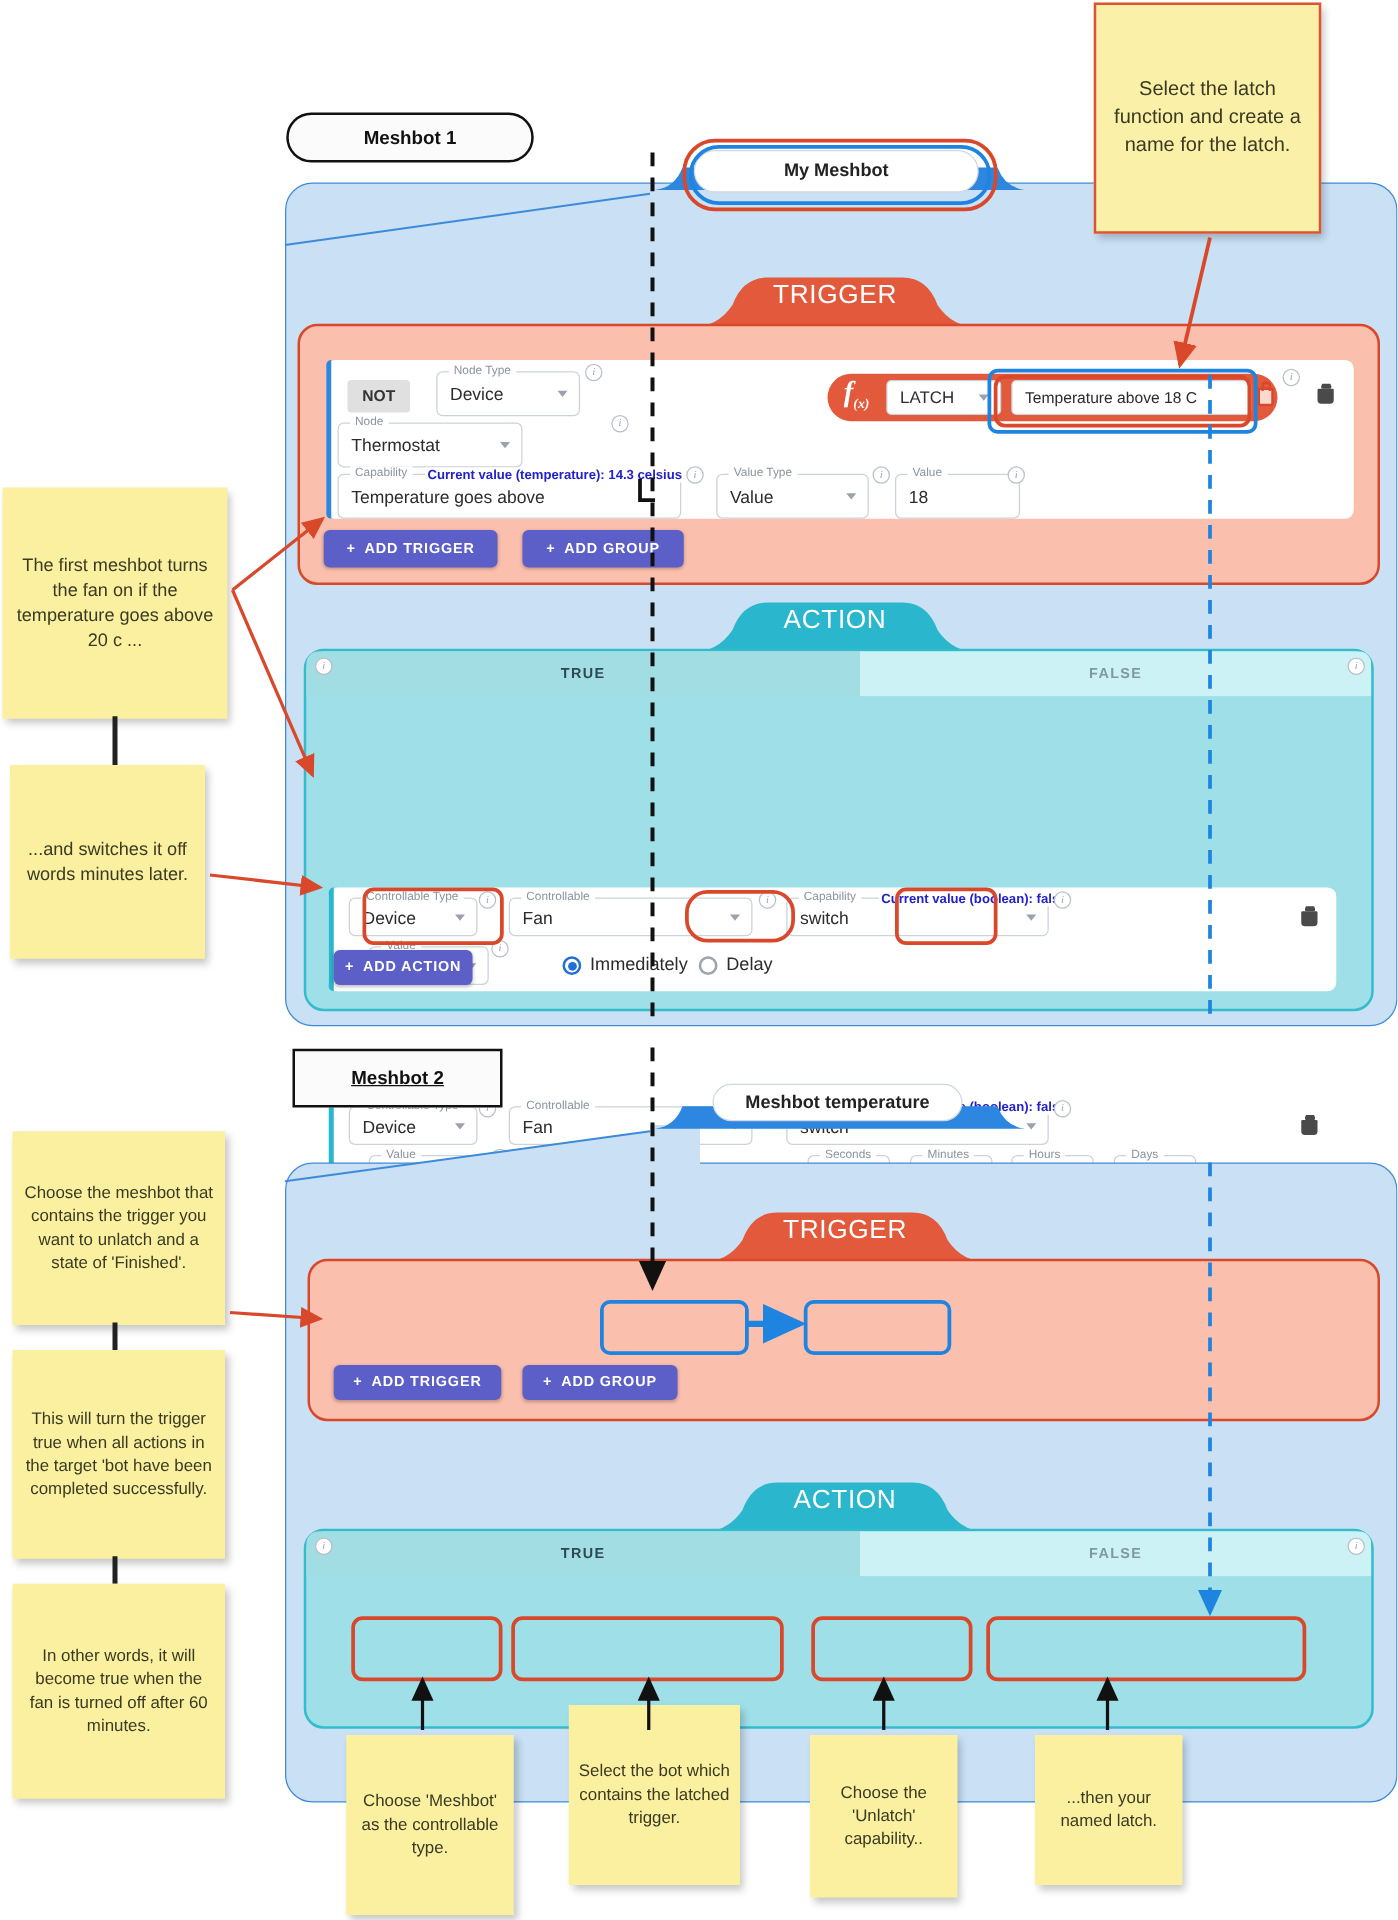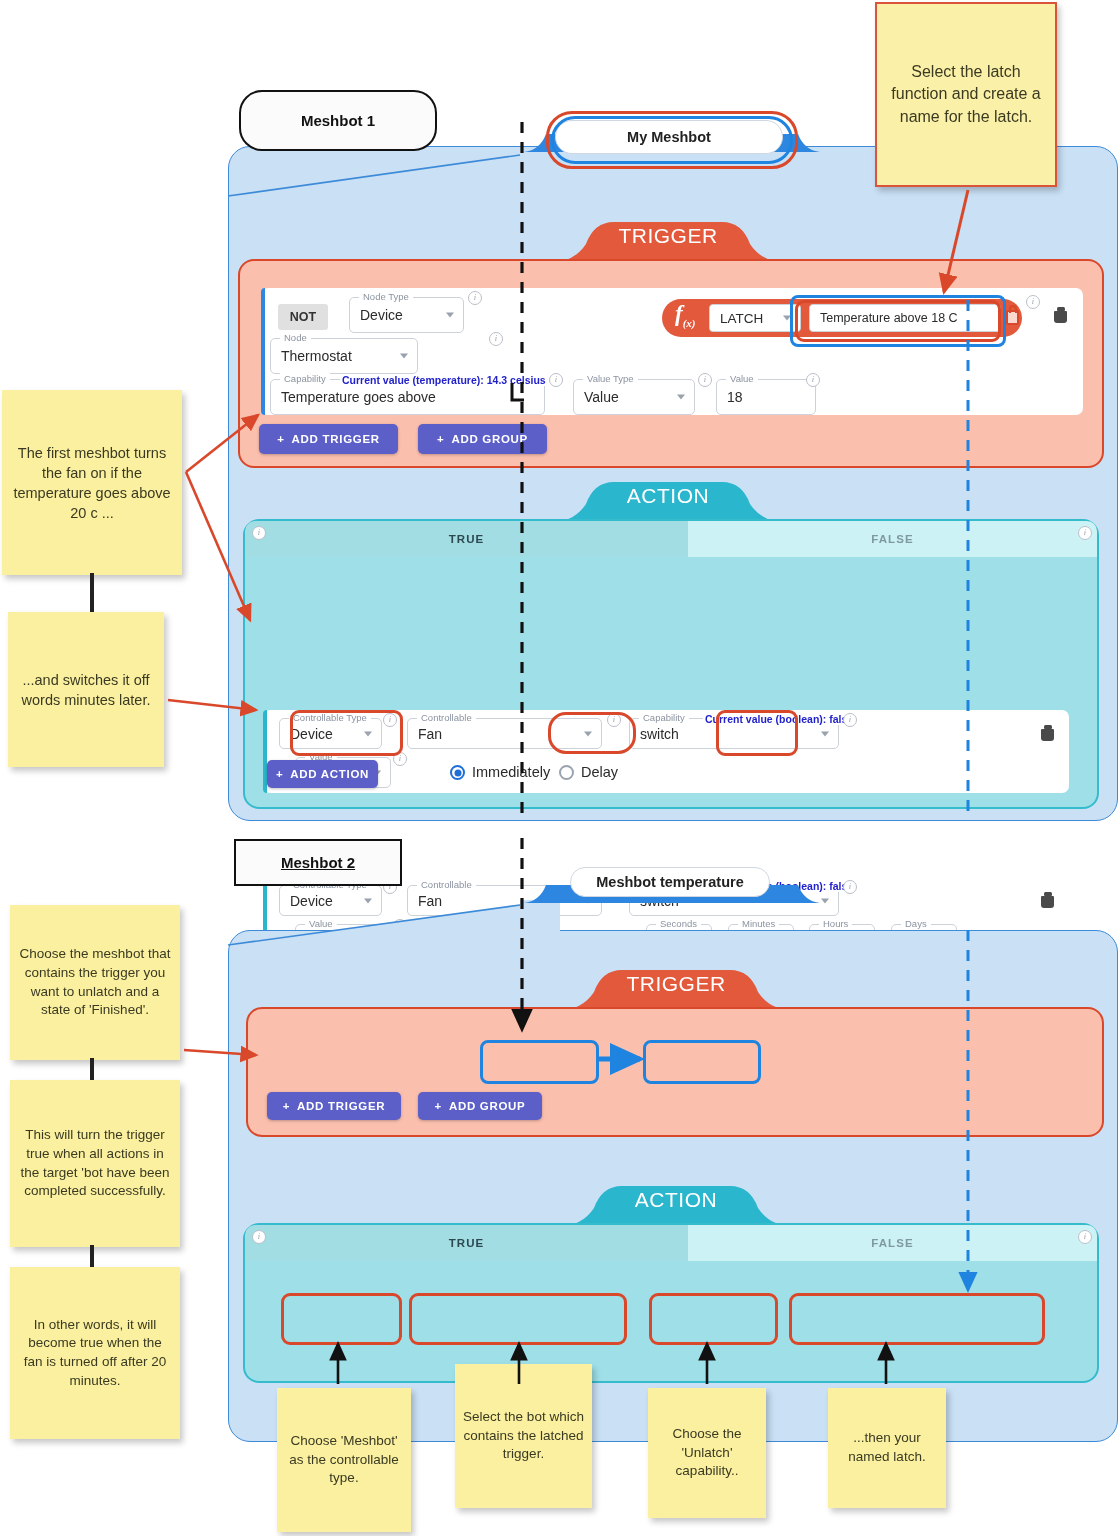--- a/index.html
+++ b/index.html
@@ -110,21 +110,21 @@
 
 <div class="abs panel-body" style="left:228px;top:146px;width:890px;height:675px;border-radius:22px;"></div>
 
 <svg class="ov">
   <path d="M228 196 L520 155 L520 150 L560 150 L560 196 Z" fill="#c9e0f5" stroke="none"></path>
   <path d="M228 196 L520 155" stroke="#3d8bd8" stroke-width="1.6" fill="none"></path>
 
   <path d="M524 152 q16 -2 22 -18 h252 q6 16 22 18 z" fill="#2d87e0"></path>
 </svg>
 
-<div class="abs mb-label" style="left:239px;top:90px;width:198px;height:61px;border-radius:23px;">
+<div class="abs mb-label" style="left:229px;top:90px;width:198px;height:40px;border-radius:23px;">
   <span>Meshbot 1</span>
 </div>
 
 <div class="abs bot-title" style="left:555px;top:120px;width:228px;height:34px;">
   <span>My Meshbot</span>
 </div>
 <div class="ring-blue pill" style="left:551px;top:116px;width:236px;height:42px;"></div>
 <div class="ring-red pill" style="left:546px;top:111px;width:246px;height:52px;"></div>
 
 <svg class="ov">
@@ -433,21 +433,21 @@
 
 <div class="abs note" style="left:10px;top:905px;width:170px;height:155px;display:flex;align-items:center;justify-content:center;font-size:13.5px;">
   <span>Choose the meshbot that contains the trigger you want to unlatch and a state of 'Finished'.</span>
 </div>
 <div class="abs note-connector" style="left:90px;top:1058px;height:22px;"></div>
 <div class="abs note" style="left:10px;top:1080px;width:170px;height:167px;display:flex;align-items:center;justify-content:center;font-size:13.5px;">
   <span>This will turn the trigger true when all actions in the target 'bot have been completed successfully.</span>
 </div>
 <div class="abs note-connector" style="left:90px;top:1245px;height:22px;"></div>
 <div class="abs note" style="left:10px;top:1267px;width:170px;height:172px;display:flex;align-items:center;justify-content:center;font-size:13.5px;">
-  <span>In other words, it will become true when the fan is turned off after 20 minutes.</span>
+  <span>In other words, it will become true when the fan is turned off after 60 minutes.</span>
 </div>
 
 <div class="abs note" style="left:277px;top:1388px;width:134px;height:144px;display:flex;align-items:center;justify-content:center;font-size:13.5px;">
   <span>Choose 'Meshbot' as the controllable type.</span>
 </div>
 <div class="abs note" style="left:455px;top:1364px;width:137px;height:144px;display:flex;align-items:center;justify-content:center;font-size:13.5px;">
   <span>Select the bot which contains the latched trigger.</span>
 </div>
 <div class="abs note" style="left:648px;top:1388px;width:118px;height:130px;display:flex;align-items:center;justify-content:center;font-size:13.5px;">
   <span>Choose the 'Unlatch' capability..</span>

